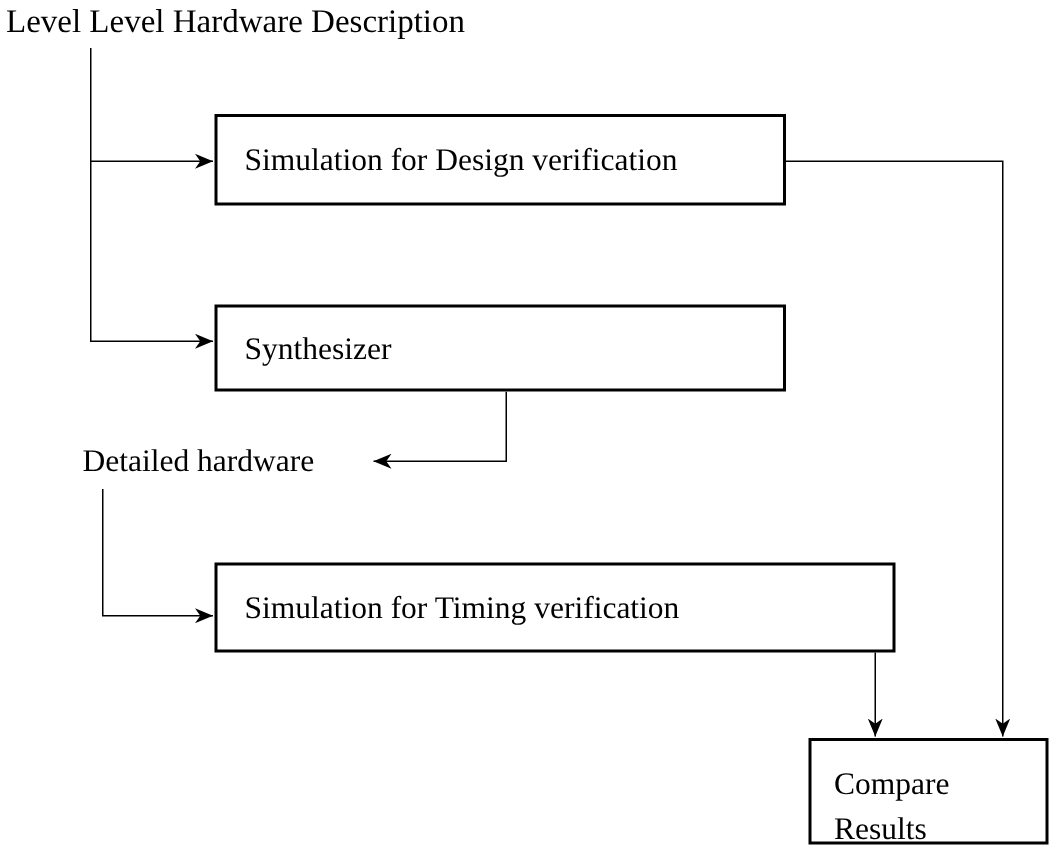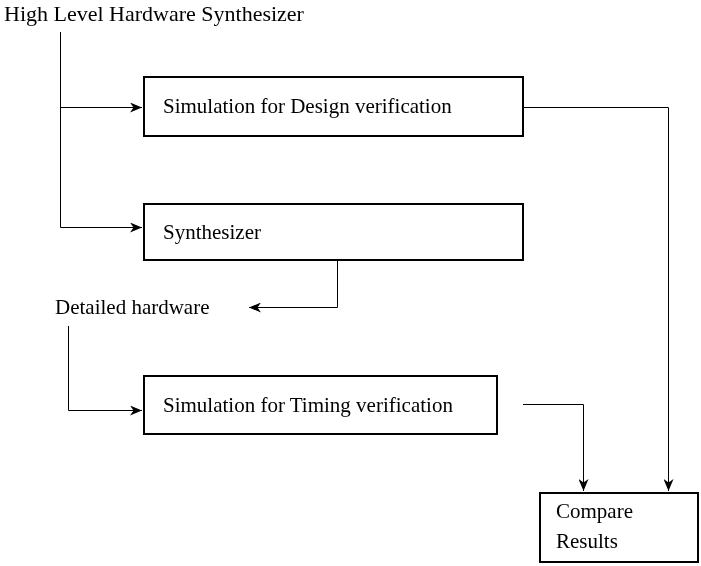--- a/index.html
+++ b/index.html
@@ -41,25 +41,25 @@
     box-sizing: border-box;
     border: 2px solid #000000;
     background: #ffffff;
     display: flex;
     align-items: center;
     font-size: 21px;
     padding-left: 18px;
   }
   .node-design-sim   { left: 143px; top: 76px;  width: 381px; height: 61px; }
   .node-synthesizer  { left: 143px; top: 203px; width: 381px; height: 58px; }
-  .node-timing-sim   { left: 143px; top: 375px; width: 355px; height: 60px; }
+  .node-timing-sim   { left: 143px; top: 375px; width: 454px; height: 60px; }
   .node-compare {
     left: 539px; top: 492px; width: 160px; height: 71px;
     display: block;
-    padding: 2px 6px 0 15px;
+    padding: 13px 6px 0 15px;
     line-height: 30px;
   }
   .float-label {
     position: absolute;
     left: 55px;
     top: 294px;
     font-size: 21px;
     line-height: 26px;
     white-space: nowrap;
     font-family: Liberation Serif, serif;
@@ -77,21 +77,21 @@
       </marker>
     </defs>
     <path d="M60.5,32 V227.5 H142" marker-end="url(#arrow)"></path>
     <path d="M60.5,107.5 H142" marker-end="url(#arrow)"></path>
     <path d="M337.5,261 V307.5 H249" marker-end="url(#arrow)"></path>
     <path d="M68.5,326 V410.5 H142" marker-end="url(#arrow)"></path>
     <path d="M523,107.5 H668.5 V491" marker-end="url(#arrow)"></path>
     <path d="M523,404.5 H583.5 V491" marker-end="url(#arrow)"></path>
   </svg>
 
-  <div class="title">High Level Hardware Synthesizer</div>
+  <div class="title">Level Level Hardware Description</div>
 
   <div class="node node-design-sim">
     <span>Simulation for Design verification</span>
   </div>
 
   <div class="node node-synthesizer">
     <span>Synthesizer</span>
   </div>
 
   <div class="float-label">Detailed hardware</div>

